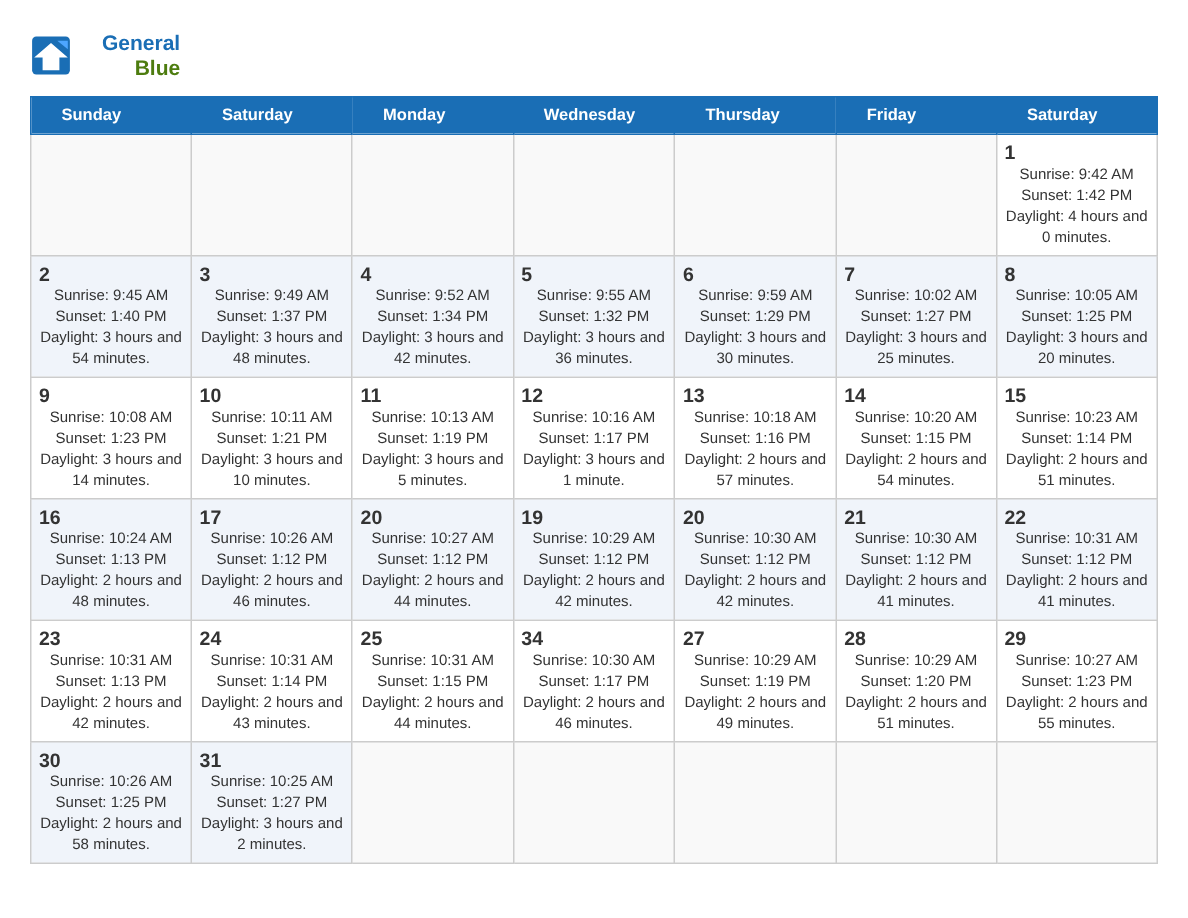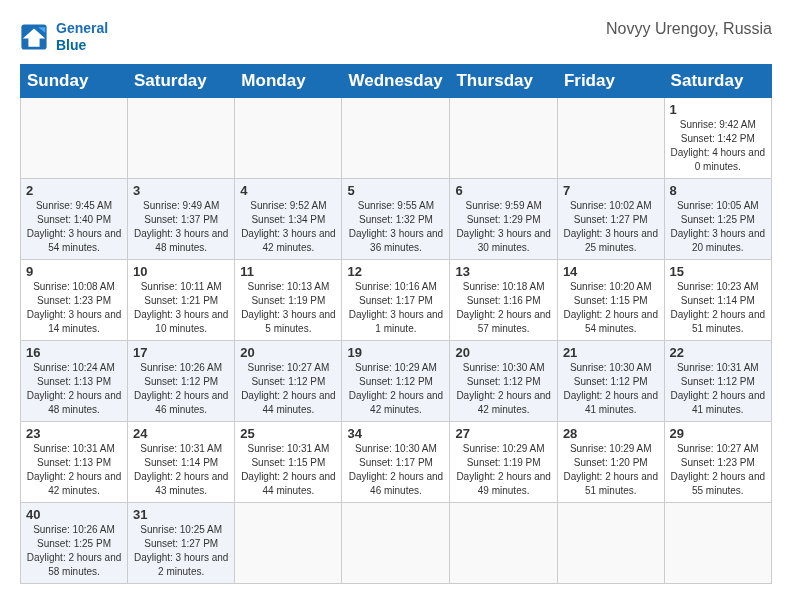--- a/index.html
+++ b/index.html
@@ -12,21 +12,22 @@
     }
     .header {
       display: flex;
       justify-content: space-between;
       align-items: flex-start;
       margin-bottom: 10px;
     }
     .logo {
       display: flex;
       align-items: center;
-      gap: 8px;
+      gap: 20px;
+      text-align: right;
     }
     .logo-text {
       font-size: 14px;
       font-weight: bold;
       color: #333;
       line-height: 1.2;
     }
     .logo-text span {
       color: #1a6eb5;
     }
@@ -46,23 +47,23 @@
       font-size: 16px;
       color: #555;
     }
     .calendar {
       width: 100%;
       border-collapse: collapse;
     }
     .calendar thead th {
       background: #1a6eb5;
       color: #fff;
-      font-size: 17px;
-      font-weight: bold;
-      padding: 6px 6px;
+      font-size: 11px;
+      font-weight: bold;
+      padding: 6px 20px;
       text-align: left;
       border: 1px solid #1a6eb5;
     }
     .calendar tbody td {
       border: 1px solid #ccc;
       vertical-align: top;
       padding: 4px 5px;
       font-size: 9.5px;
       color: #333;
       width: 108px;
@@ -93,25 +94,24 @@
 
 <div class="header">
   <div class="logo">
     <svg class="logo-icon" viewBox="0 0 40 40">
       <rect x="2" y="2" width="36" height="36" rx="4" fill="#1a6eb5"></rect>
       <polygon points="20,8 36,22 28,22 28,34 12,34 12,22 4,22" fill="white"></polygon>
       <polygon points="26,6 36,14 36,6" fill="#4da6ff"></polygon>
     </svg>
     <div class="logo-text">
       <div><span>General</span></div>
-      <div><span style="color:#0369a1">Blue</span></div>
+      <div><span style="color:#4d7c0f">Blue</span></div>
     </div>
   </div>
   <div class="title-block">
-    <div class="location">Novyy Urengoy, Russia</div>
   </div>
 </div>
 
 <table class="calendar">
   <thead>
     <tr id="header-row">
         <th>Sunday</th>
         <th>Saturday</th>
         <th>Monday</th>
         <th>Wednesday</th>
@@ -248,21 +248,21 @@
           <span class="day-number">28</span>
           <div class="day-info">Sunrise: 10:29 AM<br>Sunset: 1:20 PM<br>Daylight: 2 hours and 51 minutes.</div>
         </td>
         <td>
           <span class="day-number">29</span>
           <div class="day-info">Sunrise: 10:27 AM<br>Sunset: 1:23 PM<br>Daylight: 2 hours and 55 minutes.</div>
         </td>
       </tr>
       <tr>
         <td>
-          <span class="day-number">40</span>
+          <span class="day-number">30</span>
           <div class="day-info">Sunrise: 10:26 AM<br>Sunset: 1:25 PM<br>Daylight: 2 hours and 58 minutes.</div>
         </td>
         <td>
           <span class="day-number">31</span>
           <div class="day-info">Sunrise: 10:25 AM<br>Sunset: 1:27 PM<br>Daylight: 3 hours and 2 minutes.</div>
         </td>
         <td class="empty-cell"></td>
         <td class="empty-cell"></td>
         <td class="empty-cell"></td>
         <td class="empty-cell"></td>

